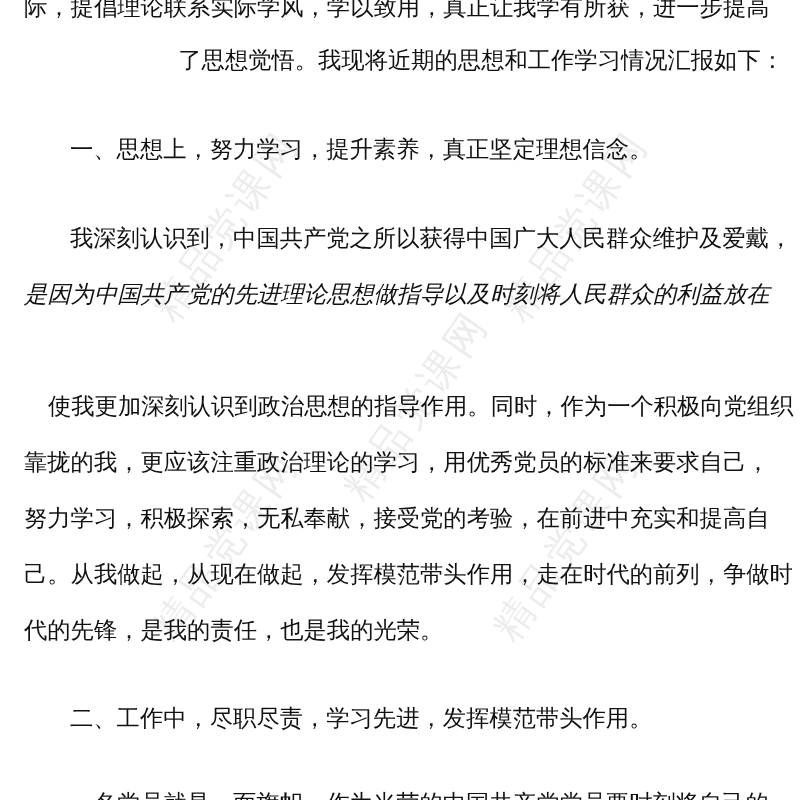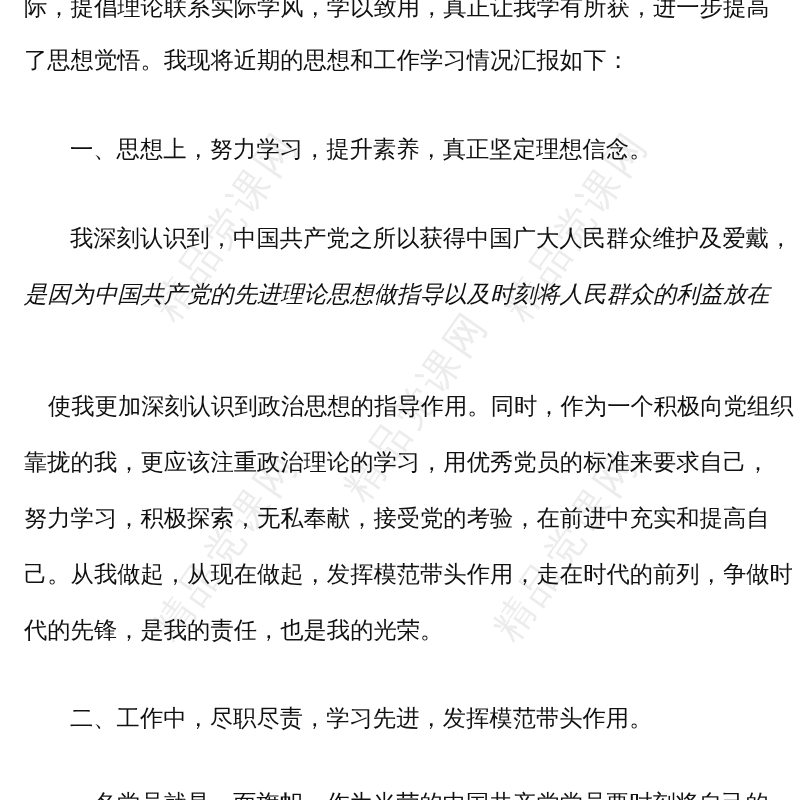--- a/index.html
+++ b/index.html
@@ -49,21 +49,21 @@
 
 <div class="page">
 
   <div class="watermark" style="left:140px; top:300px;">精品党课网</div>
   <div class="watermark" style="left:490px; top:300px;">精品党课网</div>
   <div class="watermark" style="left:330px; top:480px;">精品党课网</div>
   <div class="watermark" style="left:140px; top:620px;">精品党课网</div>
   <div class="watermark" style="left:480px; top:620px;">精品党课网</div>
 
   <div class="line" style="top:-8px;">际，提倡理论联系实际学风，学以致用，真正让我学有所获，进一步提高</div>
-  <div class="line" style="top:45px;">了思想觉悟。我现将近期的思想和工作学习情况汇报如下：</div>
+  <div class="line" style="top:45px;text-align:right;">了思想觉悟。我现将近期的思想和工作学习情况汇报如下：</div>
 
   <div class="line indent" style="top:134px;">一、思想上，努力学习，提升素养，真正坚定理想信念。</div>
 
   <div class="line indent" style="top:223px;">我深刻认识到，中国共产党之所以获得中国广大人民群众维护及爱戴，</div>
   <div class="line" style="top:279px;font-style:italic;">是因为中国共产党的先进理论思想做指导以及时刻将人民群众的利益放在</div>
   <div class="line" style="top:391px;margin-left:24px;">使我更加深刻认识到政治思想的指导作用。同时，作为一个积极向党组织</div>
   <div class="line" style="top:503px;">努力学习，积极探索，无私奉献，接受党的考验，在前进中充实和提高自</div>
   <div class="line" style="top:447px;">靠拢的我，更应该注重政治理论的学习，用优秀党员的标准来要求自己，</div>
   <div class="line" style="top:559px;">己。从我做起，从现在做起，发挥模范带头作用，走在时代的前列，争做时</div>
   <div class="line" style="top:615px;">代的先锋，是我的责任，也是我的光荣。</div>

